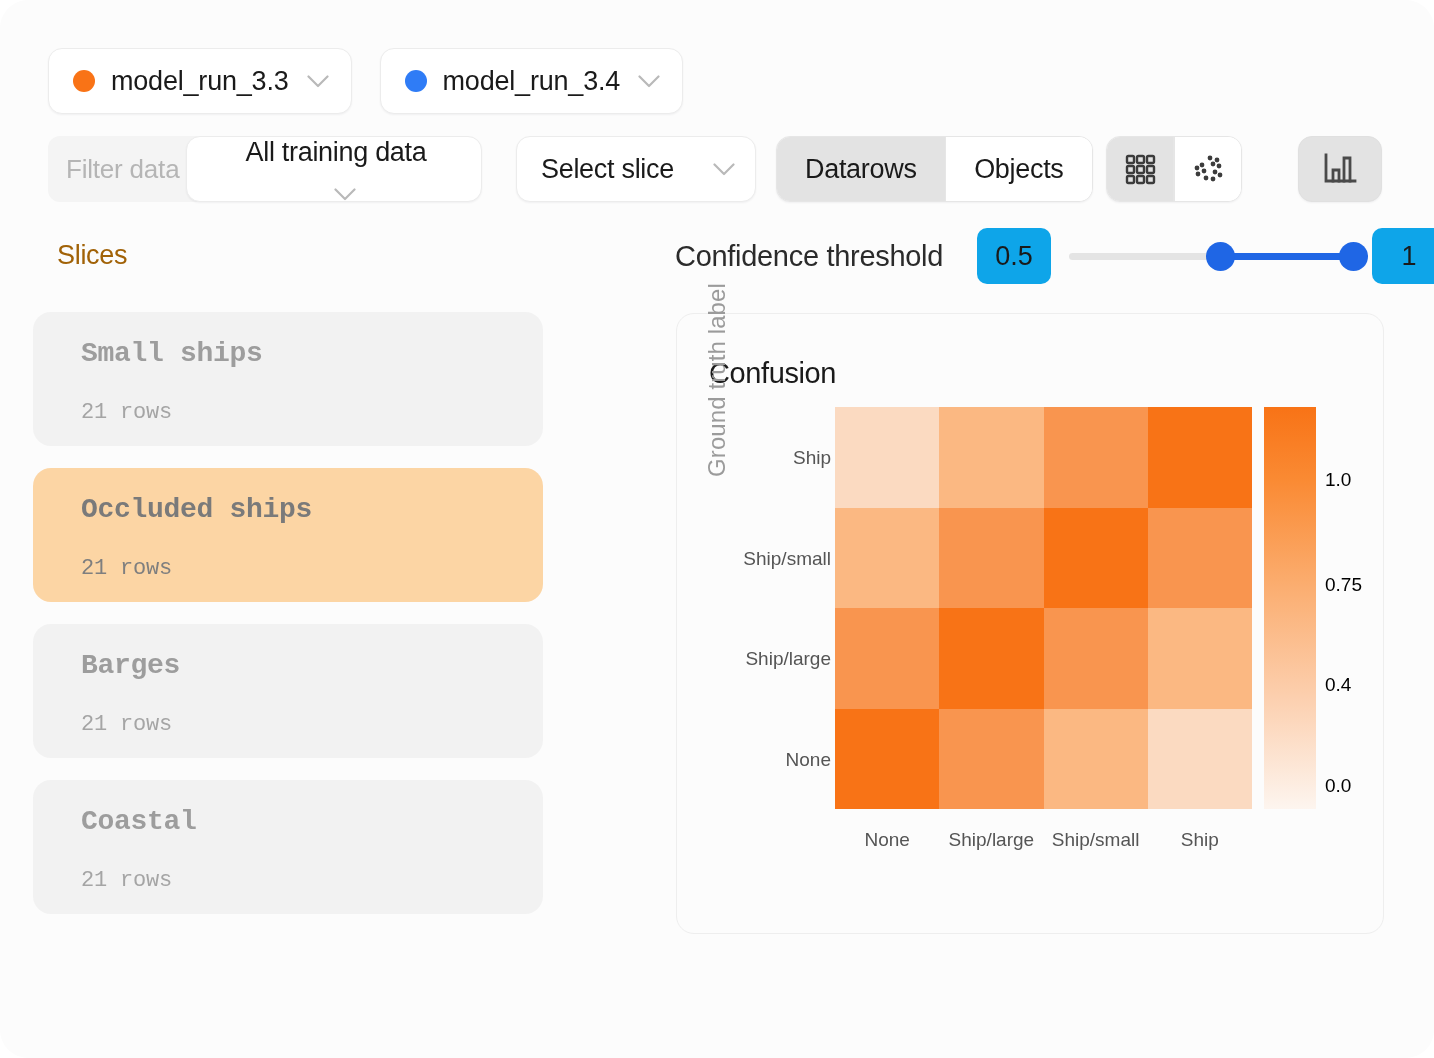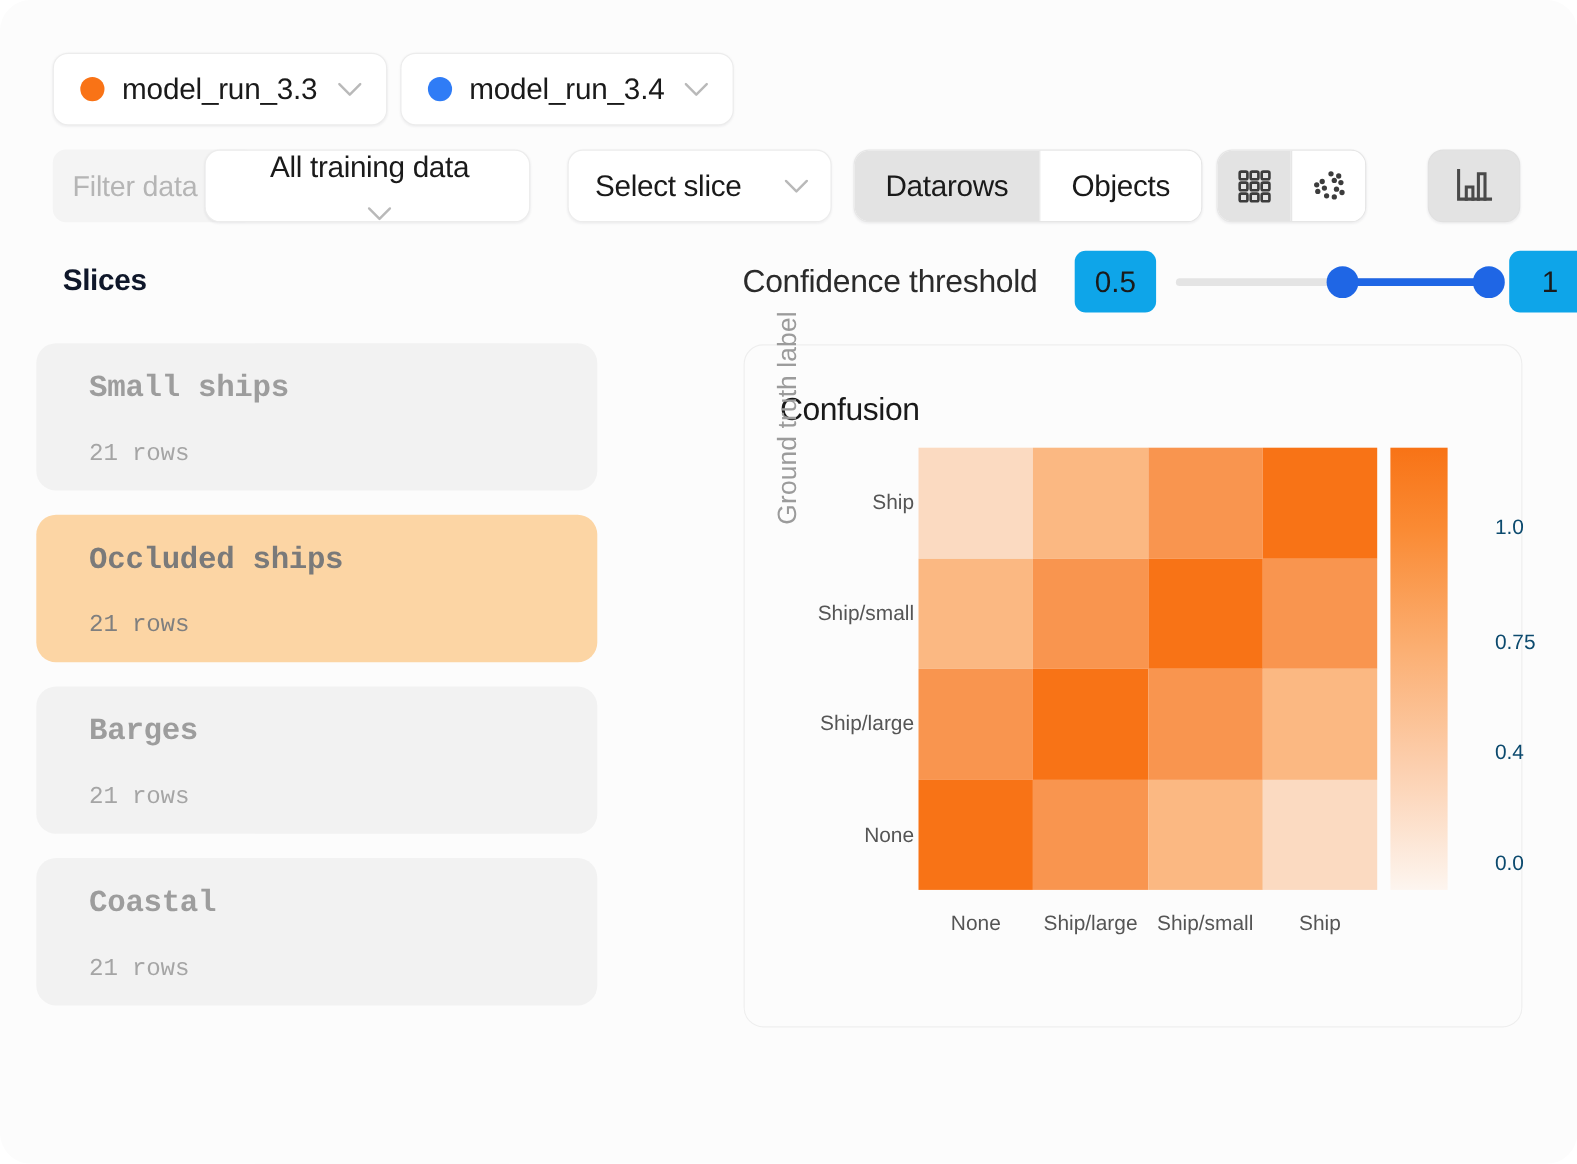--- a/index.html
+++ b/index.html
@@ -13,21 +13,21 @@
     position: relative;
     width: 1434px; height: 1058px;
     background: #fcfcfc;
     border-radius: 28px;
     overflow: hidden;
   }
 
   
   .toprow {
     position: absolute; left: 48px; top: 48px;
-    display: flex; align-items: center; gap: 12px;
+    display: flex; align-items: center; gap: 28px;
   }
   .run-chip {
     display: flex; align-items: center;
     height: 66px; padding: 0 22px 0 24px;
     background: #ffffff;
     border: 1.5px solid #ececec;
     border-radius: 14px;
     box-shadow: 0 1px 2px rgba(16,24,40,.05);
   }
   .run-dot { width: 22px; height: 22px; border-radius: 50%; flex: 0 0 auto; }
@@ -124,21 +124,21 @@
     width: 84px; height: 66px;
     background: #e3e3e3;
     border: 1.5px solid #e0e0e0;
     border-radius: 14px;
     box-shadow: 0 1px 2px rgba(16,24,40,.05);
   }
 
   
   .slices-title {
     position: absolute; left: 57px; top: 240px;
-    font-size: 27px; font-weight: 700; color: #0f172a; letter-spacing: -0.3px;
+    font-size: 27px; font-weight: 400; color: #a16207; letter-spacing: -0.3px;
   }
 
   
   .conf {
     position: absolute; left: 675px; top: 228px;
     display: flex; align-items: center; height: 56px;
   }
   .conf-label {
     font-size: 29px; color: #2b2b2b; letter-spacing: -0.3px; white-space: nowrap;
   }
@@ -249,21 +249,21 @@
   }
 
   .cbar {
     position: absolute; left: 587px; top: 93px;
     width: 52px; height: 402px;
   }
   .cbar-grad { width: 100%; height: 100%; }
   .cbar-ticks { position: absolute; left: 648px; top: 93px; height: 402px; width: 60px; }
   .cbar-tick {
     position: absolute; left: 0;
-    font-size: 19px; color: #0c4a6e; line-height: 1; margin-left: 34px;
+    font-size: 19px; color: #000000; line-height: 1;
   }
 </style>
 </head>
 <body>
 
 <div class="app">
 
   <div class="toprow">
 
     <div class="run-chip">

